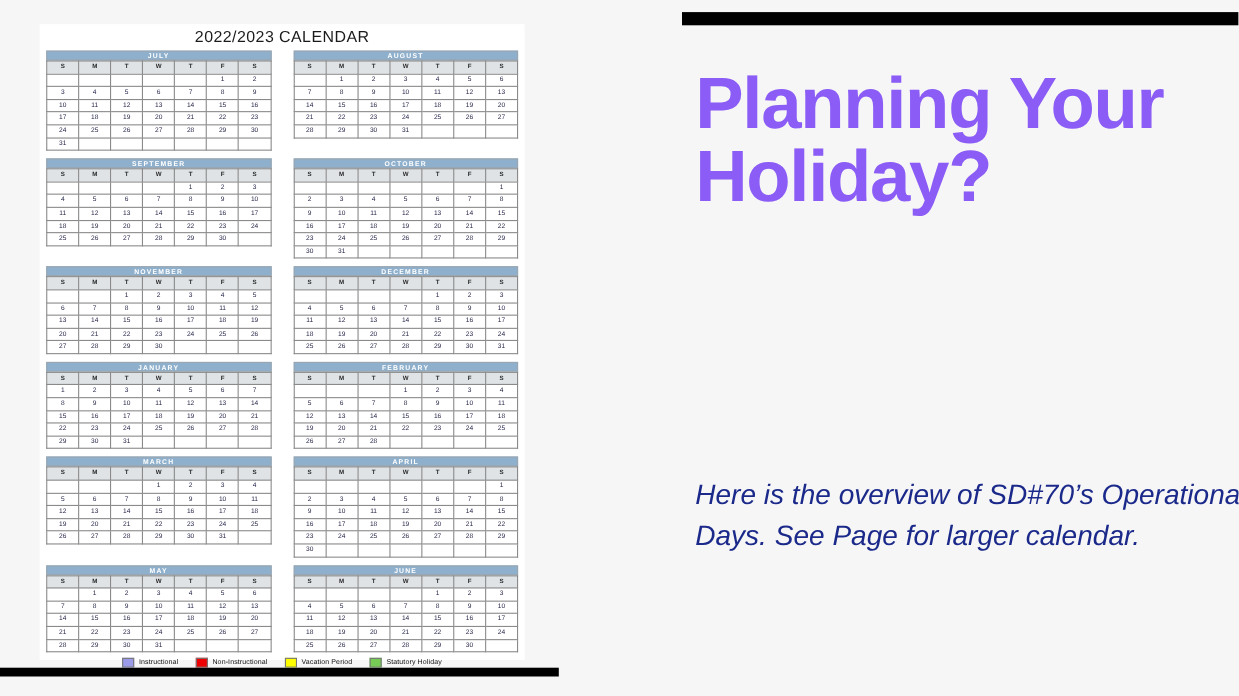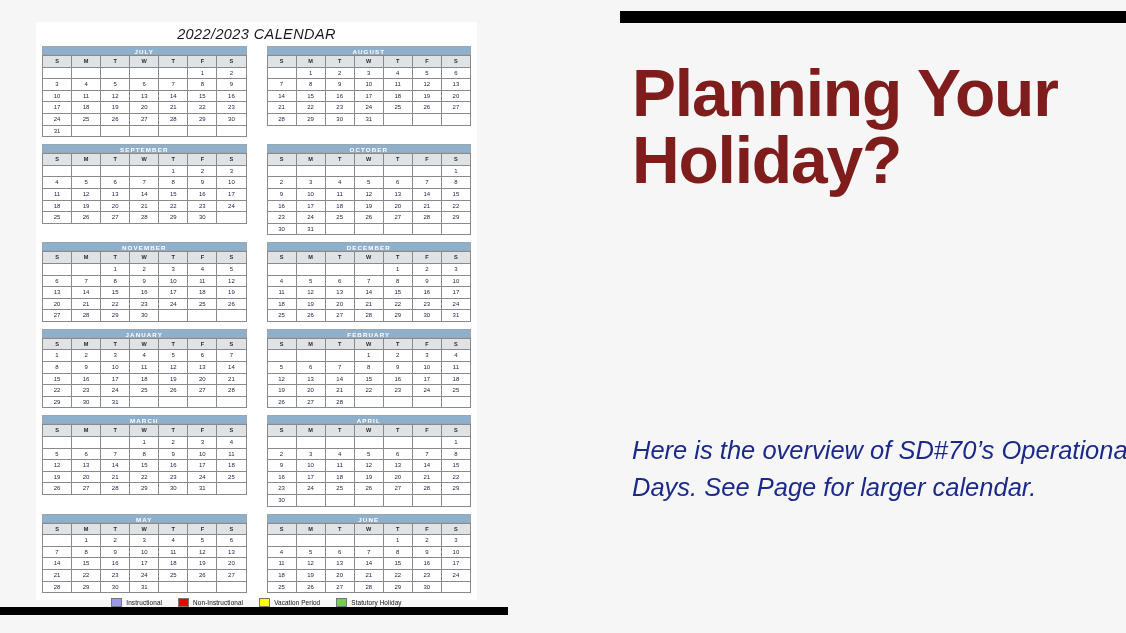--- a/index.html
+++ b/index.html
@@ -25,21 +25,20 @@
     box-sizing:border-box;
   }
   #calendar-title{
     text-align:center;
     font-size:14.5px;
     letter-spacing:.4px;
     color:#1a1a1a;
     padding-top:4px;
     padding-bottom:4px;
     font-family:"Liberation Sans", sans-serif;
-    font-style:italic;
   }
   #months-grid{
     display:grid;
     grid-template-columns:1fr 1fr;
     column-gap:20px;
     row-gap:7px;
     padding:0 6px;
   }
   .month{
     width:100%;
@@ -97,21 +96,21 @@
   }
   .legend-item{display:flex;align-items:center;gap:4px;}
   .swatch{width:9px;height:7px;display:inline-block;border:1px solid #777;}
   .legend-label{font-size:6.4px;color:#111;letter-spacing:.1px;}
 
   
   #right-col{
     position:absolute;left:632px;top:60px;width:470px;
   }
   #headline{
-    color:#7f1d1d;
+    color:#8b5cf6;
     font-size:66px;
     font-weight:bold;
     line-height:1.02;
     letter-spacing:-1.2px;
     margin:0;
     font-family:"Liberation Sans", sans-serif;
   }
   #body-copy{
     position:absolute;left:632px;top:432px;width:505px;
     color:#1b2a8a;

